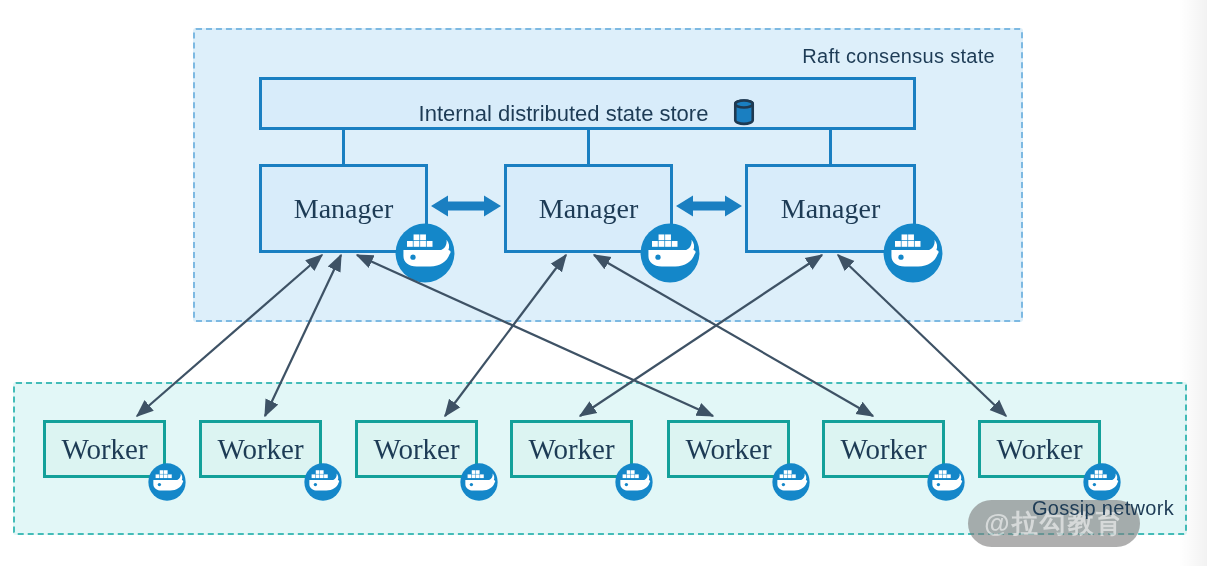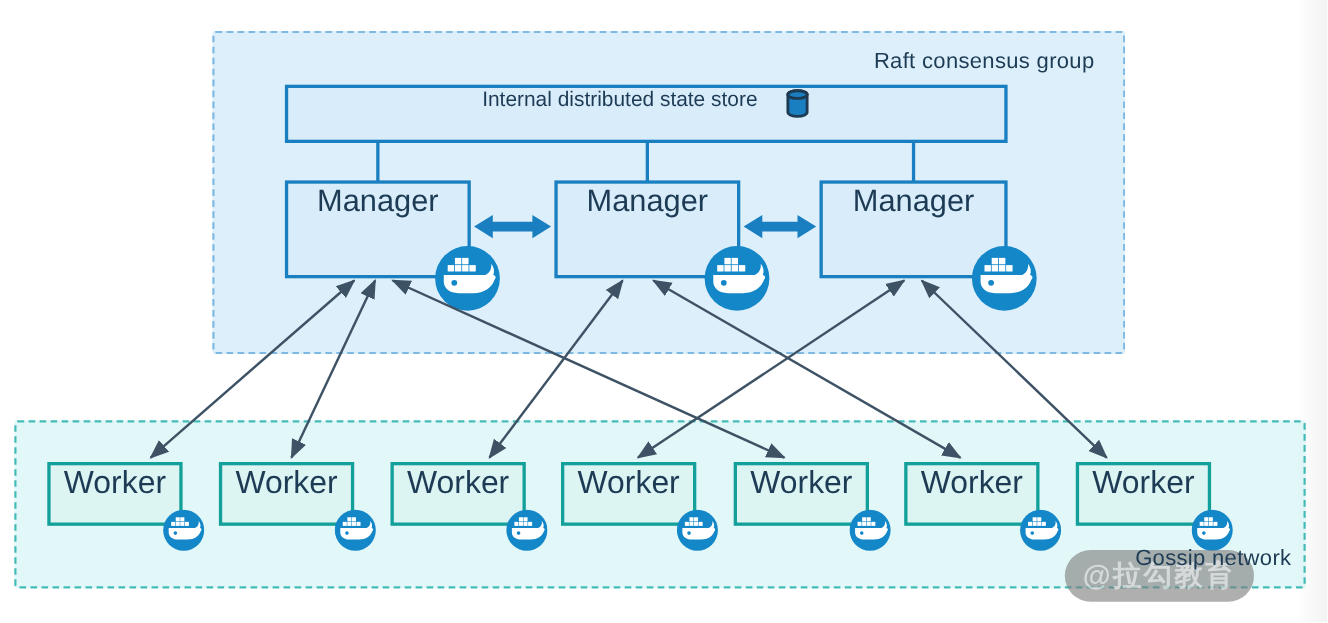--- a/index.html
+++ b/index.html
@@ -11,24 +11,24 @@
   #raft-container{left:193px;top:28px;width:830px;height:294px;
     background:var(--raft-fill);border-color:var(--raft-border);}
   #gossip-container{left:13px;top:382px;width:1174px;height:153px;
     background:var(--gossip-fill);border-color:var(--gossip-border);}
   .group-label{position:absolute;font-size:20px;letter-spacing:.3px;white-space:nowrap;}
   #raft-label{top:15px;right:26px;}
   #gossip-label{bottom:13px;right:11px;z-index:7;}
   #store-node{
     position:absolute;left:259px;top:77px;width:657px;height:53px;box-sizing:border-box;
     background:var(--box-fill);border:3px solid var(--box-border);
-    display:flex;align-items:flex-start;justify-content:center;gap:24px;
-    font-size:19px;z-index:2;
+    display:flex;align-items:flex-end;justify-content:center;gap:24px;
+    font-size:22px;z-index:2;
   }
-  .node{position:absolute;box-sizing:border-box;display:flex;justify-content:center;z-index:2;}
+  .node{position:absolute;box-sizing:border-box;display:flex;align-items:center;justify-content:center;z-index:2;font-family:Liberation Serif, serif;}
   .manager{background:var(--box-fill);border:3px solid var(--box-border);font-size:28px;}
   .worker{background:var(--worker-fill);border:3px solid var(--worker-border);font-size:29px;}
   .whale{position:absolute;z-index:5;}
   #overlay{position:absolute;left:0;top:0;z-index:3;pointer-events:none;}
   #watermark{
     position:absolute;left:968px;top:500px;width:172px;height:47px;border-radius:24px;
     background:rgba(126,126,126,.62);display:flex;align-items:center;justify-content:center;
     z-index:6;font-size:26px;font-weight:bold;letter-spacing:2px;color:rgba(255,255,255,.55);
   }
   #edge-shade{position:absolute;right:0;top:0;width:28px;height:566px;z-index:8;
@@ -52,21 +52,21 @@
         <path d="M24.6,14.4 C26.6,13.5 27.8,11.6 27.5,8.9 C28.9,10.5 29.2,12.7 28.5,14.4 Z"></path>
       </g>
       <circle cx="9.6" cy="18.2" r="1.4" fill="#1487c9"></circle>
     </symbol>
   </defs>
 </svg>
 
 <div id="stage">
 
   <div id="raft-container" class="container">
-    <div id="raft-label" class="group-label">Raft consensus group</div>
+    <div id="raft-label" class="group-label">Raft consensus state</div>
   </div>
 
   <div id="gossip-container" class="container">
     <div id="gossip-label" class="group-label">Gossip network</div>
   </div>
 
   <div id="store-node">
     <span>Internal distributed state store</span>
     <svg width="24" height="29" viewBox="0 0 22 26">
       <path d="M3,5.2 C3,3.4 6.6,2 11,2 C15.4,2 19,3.4 19,5.2 L19,20 C19,21.8 15.4,23.4 11,23.4 C6.6,23.4 3,21.8 3,20 Z" fill="#1a7fc1" stroke="#1e3a52" stroke-width="2.4"></path>

